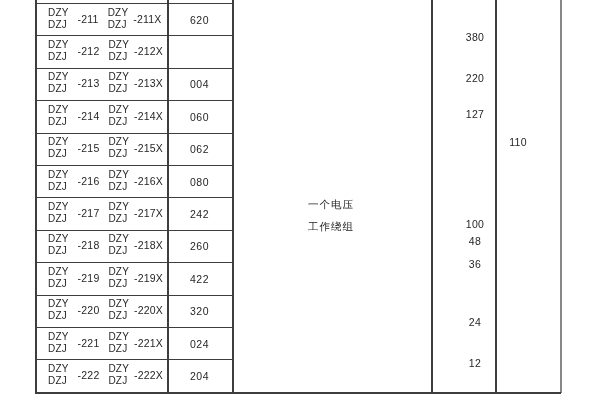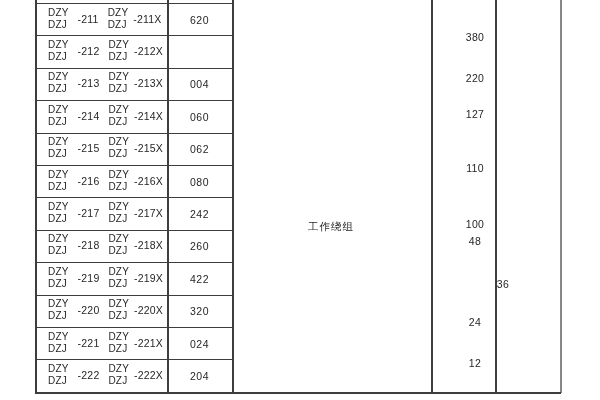--- a/index.html
+++ b/index.html
@@ -273,26 +273,27 @@
           <span>DZY</span>
           <span>DZJ</span>
         </div>
         <span class="num suffixed">-222X</span>
       </div>
     </div>
     <div class="value-cell">204</div>
   </div>
 </div>
 
+  <div class="winding-line l1">一个电压</div>
   <div class="winding-line l2">工作绕组</div>
 
   <div id="voltages-host">
       <div class="voltage-item" style="top: 29px;">380</div>
       <div class="voltage-item" style="top: 69.75px;">220</div>
       <div class="voltage-item" style="top: 106px;">127</div>
-      <div class="voltage-item" style="top: 160px;">110</div>
+      <div class="voltage-item" style="top: 134px; padding-left: 43px;">110</div>
       <div class="voltage-item" style="top: 192px; margin-top: 24px;">100</div>
       <div class="voltage-item" style="top: 232.75px;">48</div>
-      <div class="voltage-item" style="top: 276px; padding-left: 28px;">36</div>
+      <div class="voltage-item" style="top: 256px;">36</div>
       <div class="voltage-item" style="top: 314.25px;">24</div>
       <div class="voltage-item" style="top: 355px;">12</div>
     </div>
 </div>
 
 </body></html>

